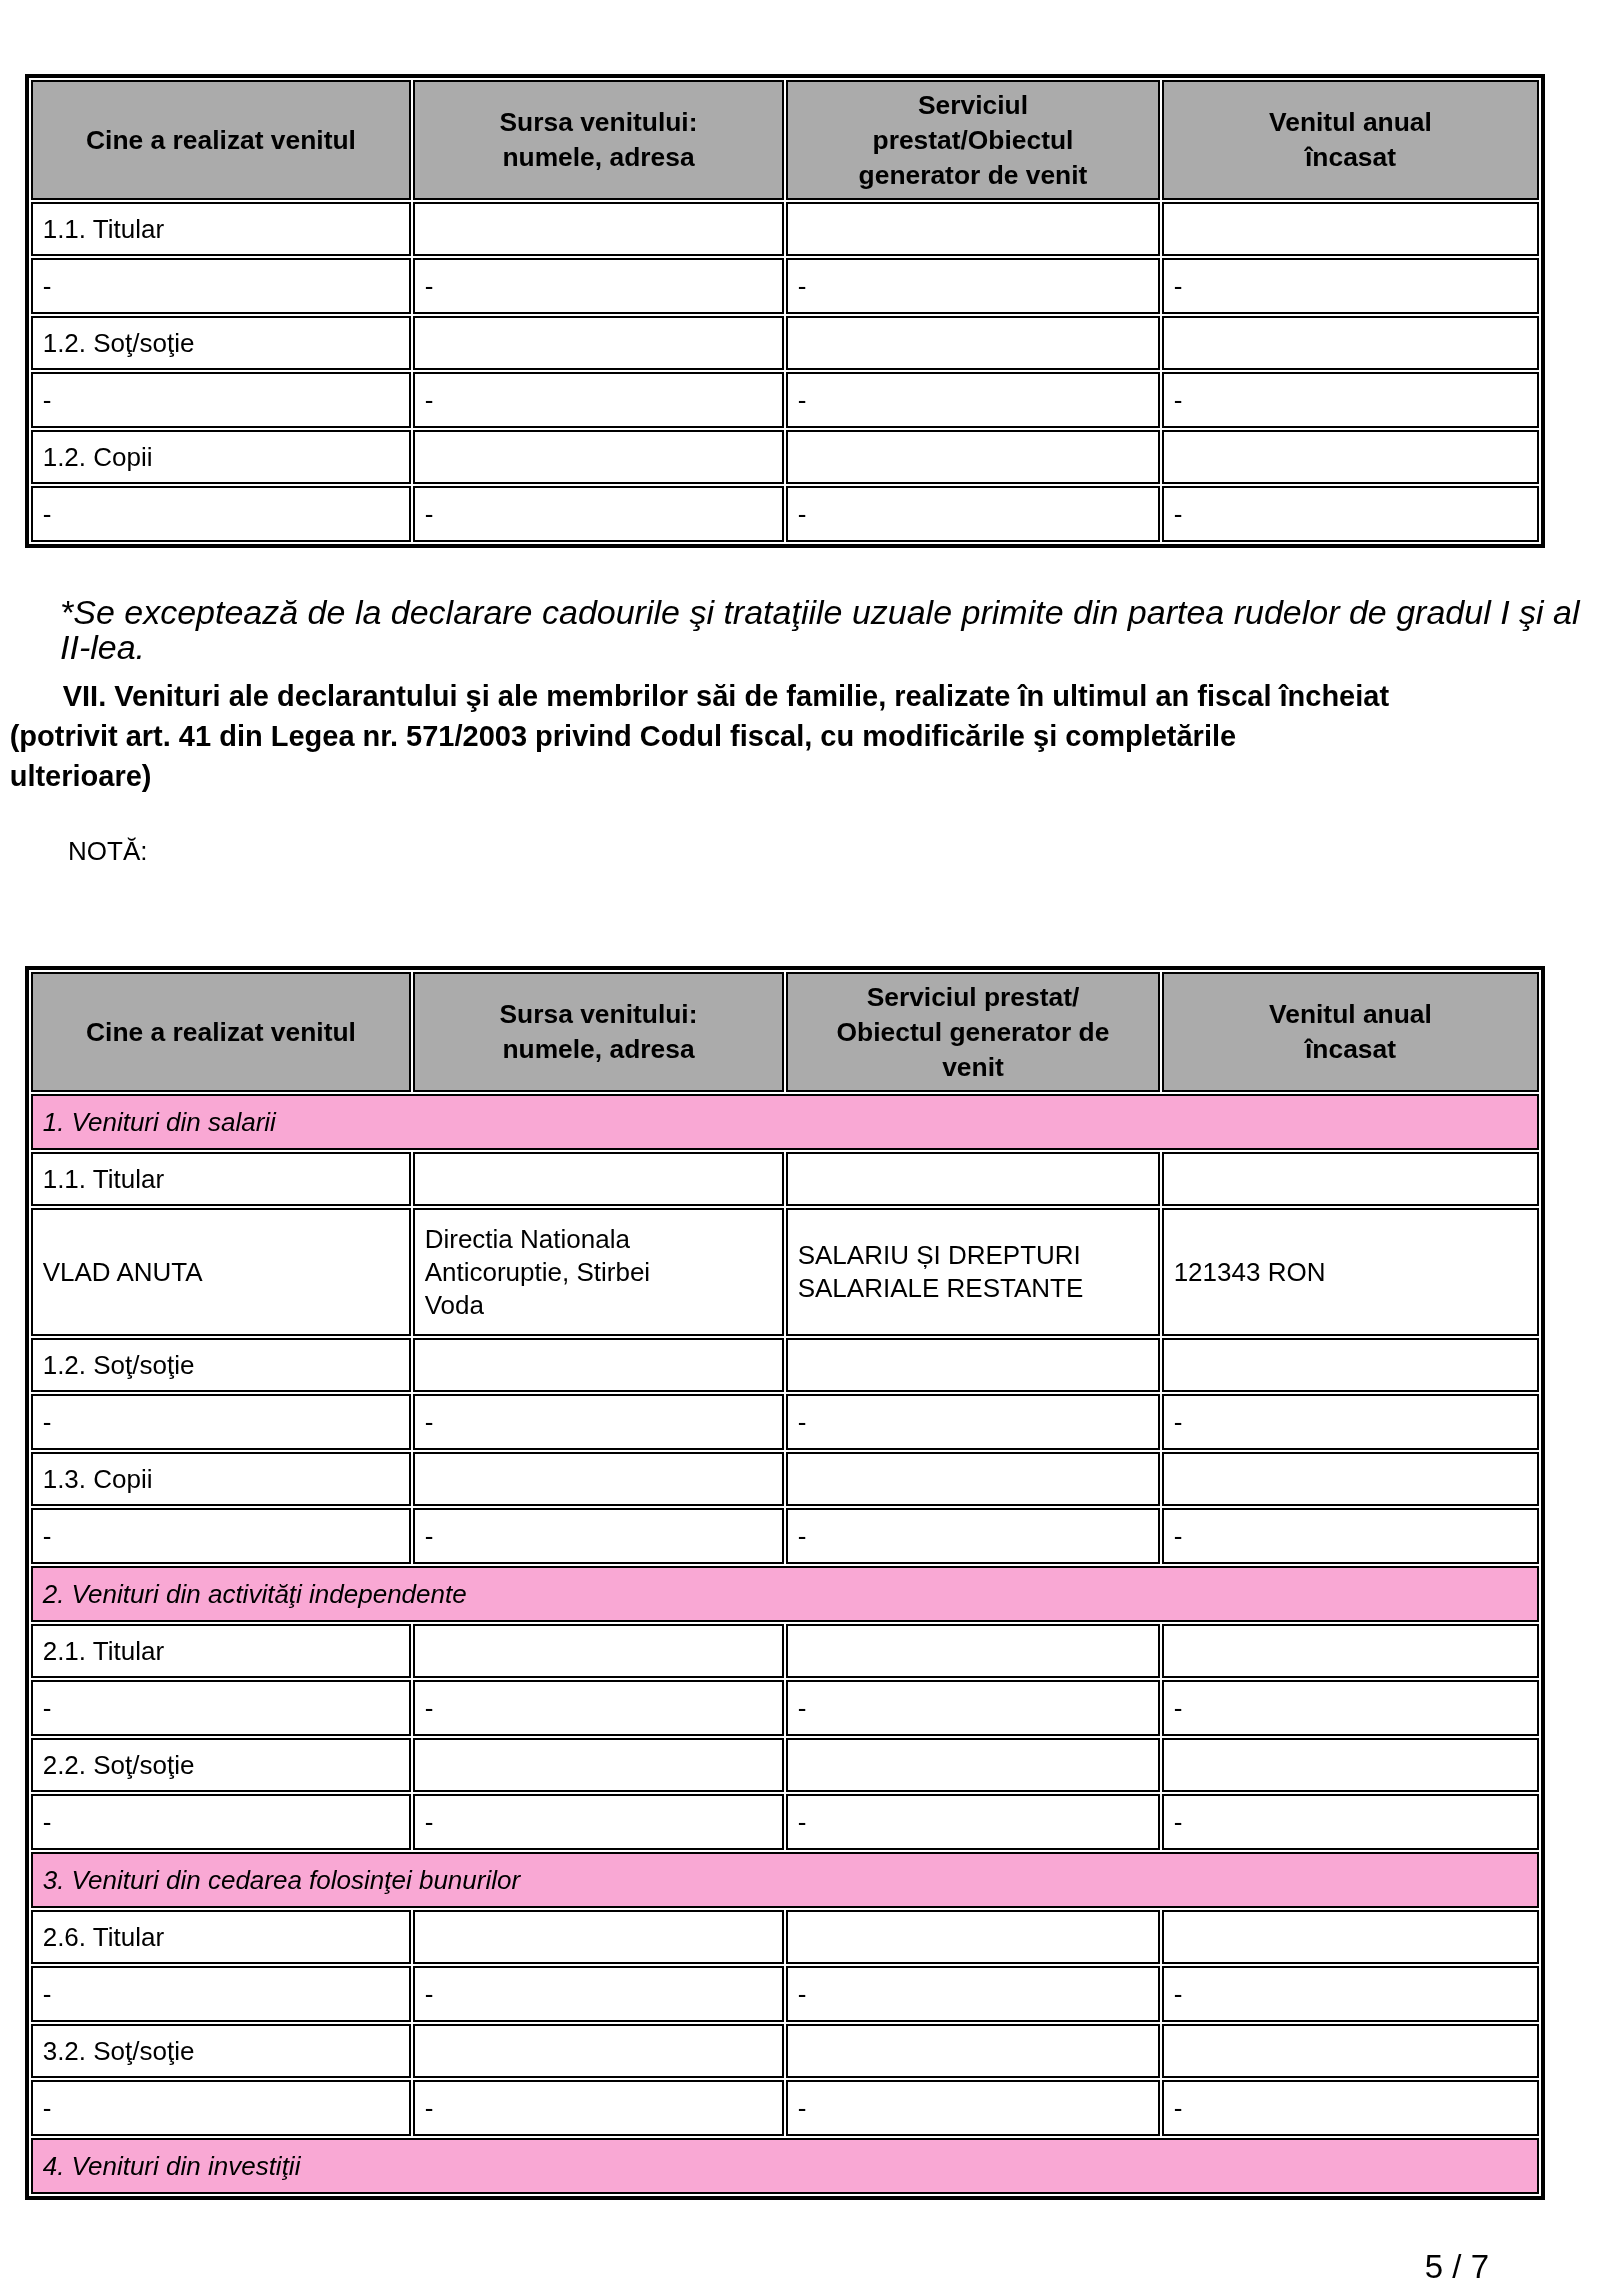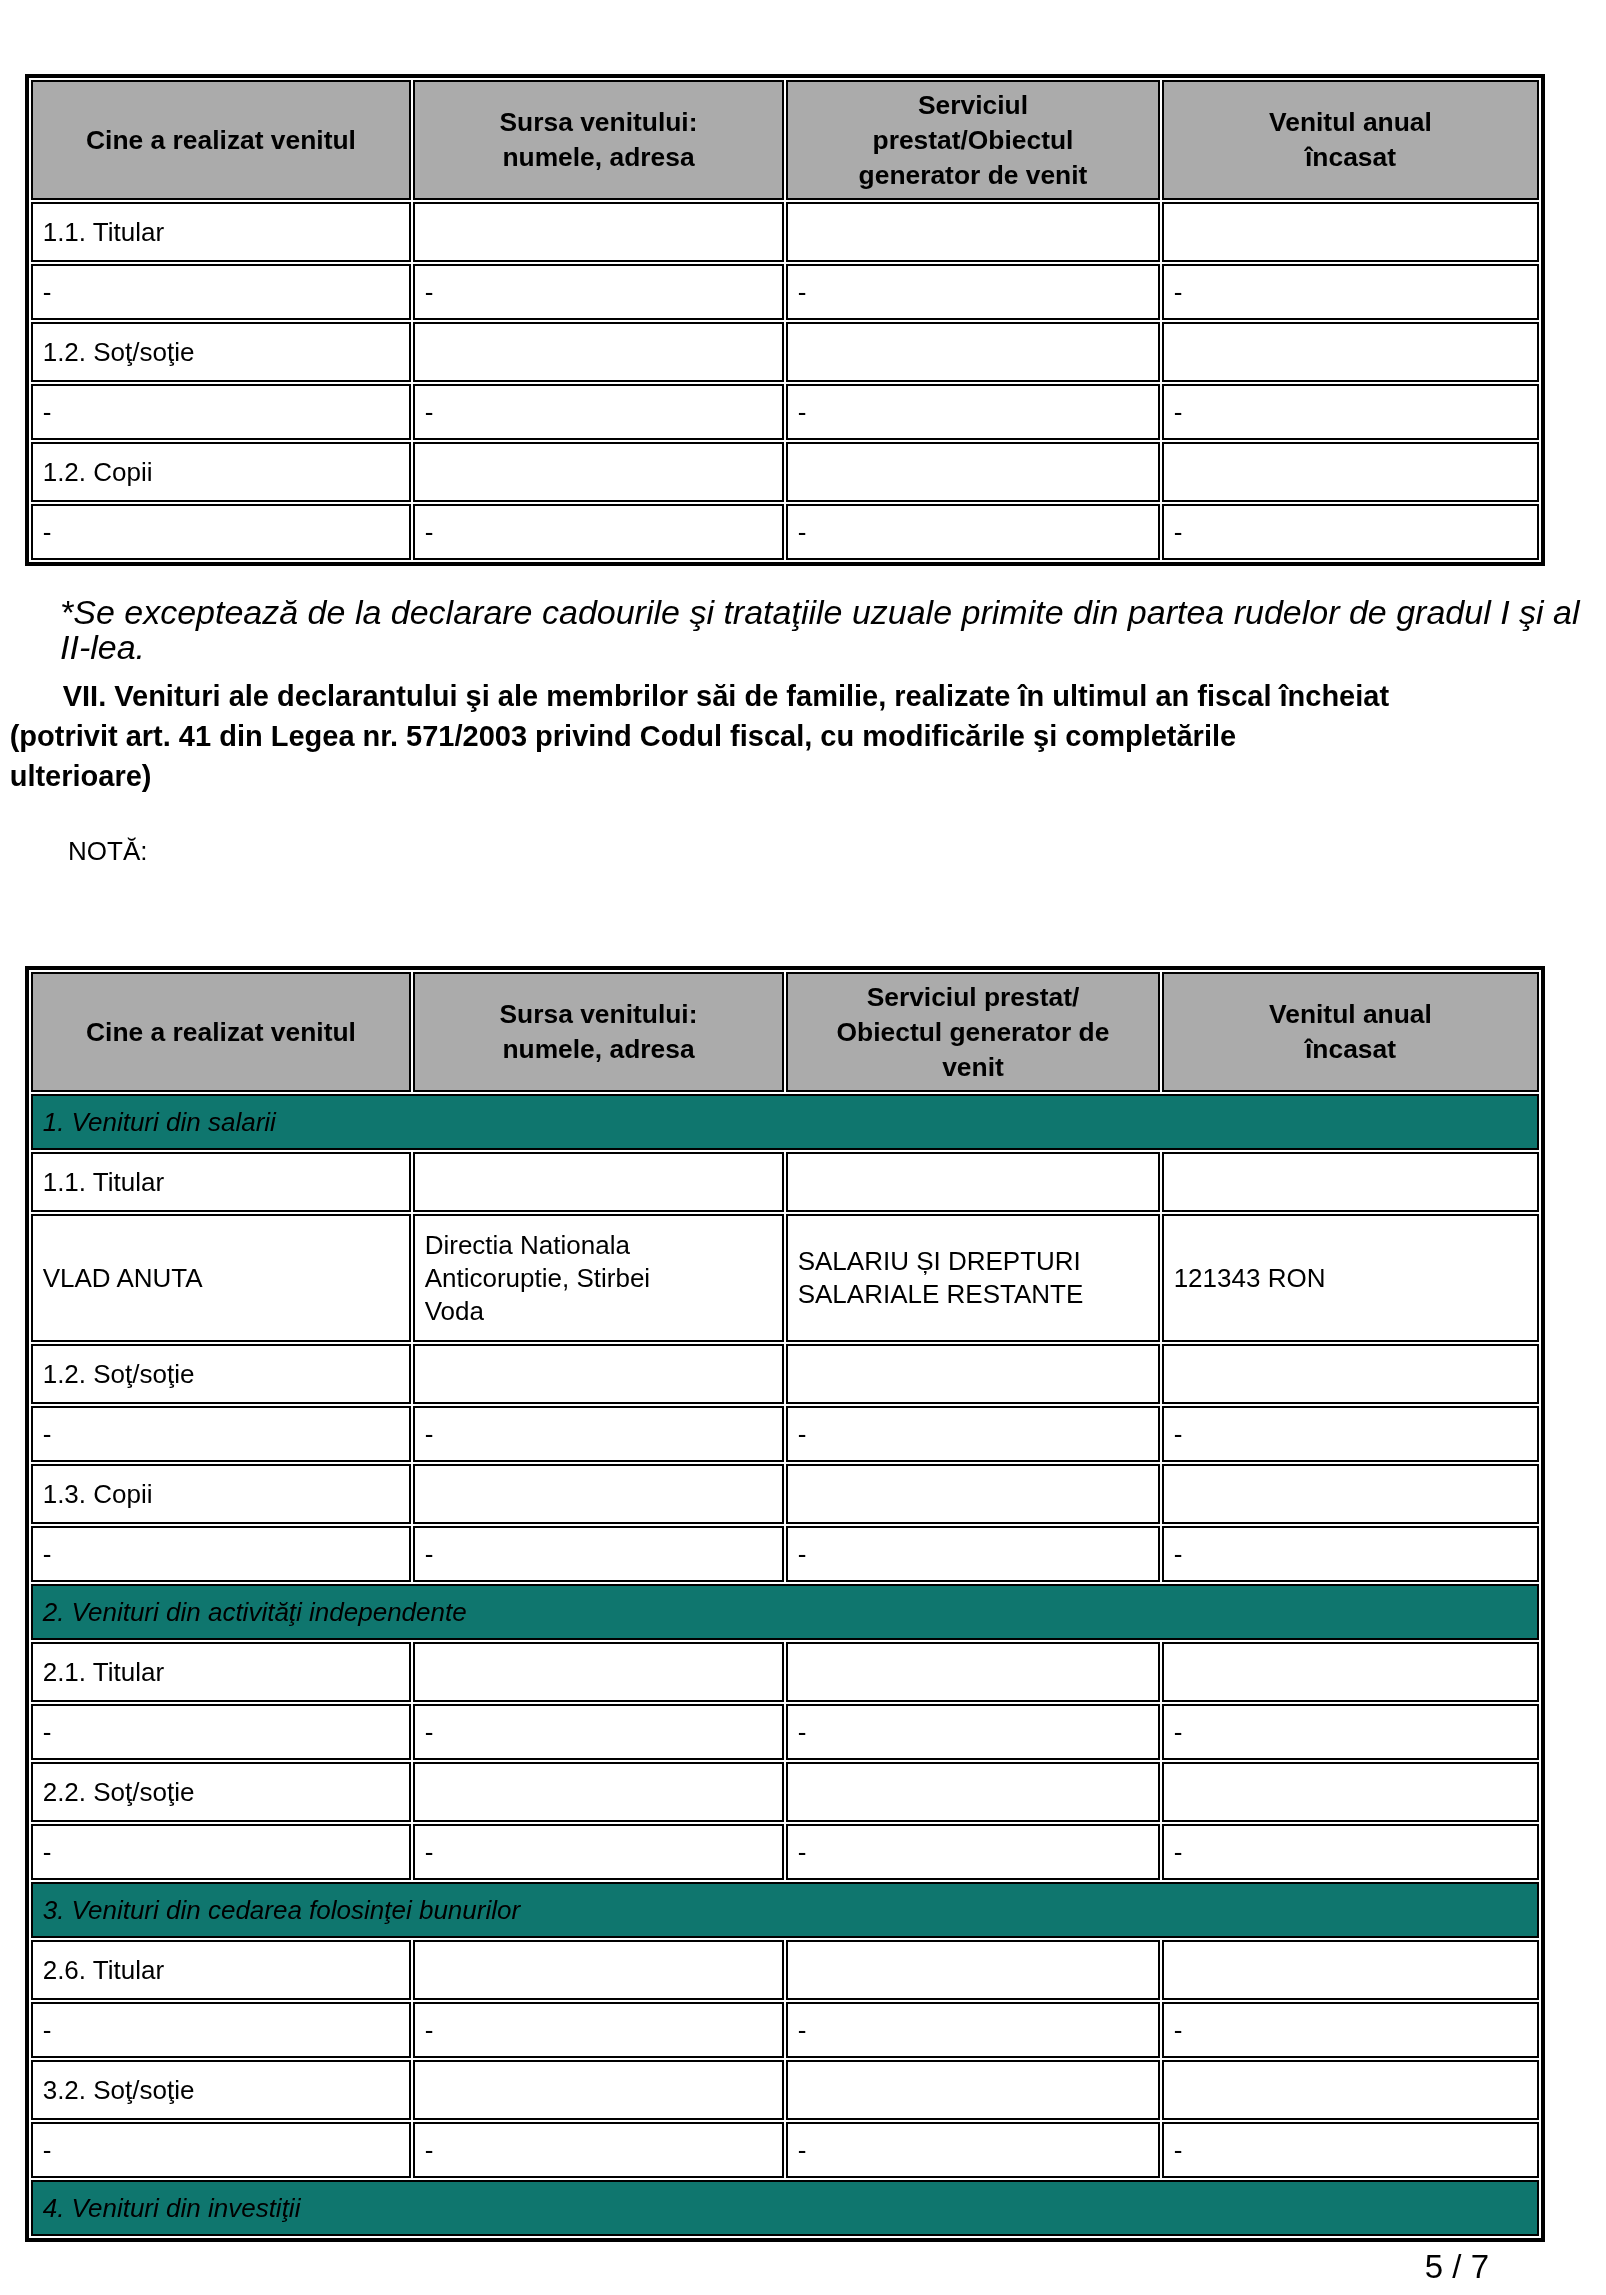--- a/index.html
+++ b/index.html
@@ -42,26 +42,26 @@
   .doc-table td {
     border: 2.8px solid #000;
     box-sizing: border-box;
     font-size: 26px;
     line-height: 33px;
     vertical-align: middle;
     padding: 2.8px 7px 2.8px 9.7px;
     white-space: pre-line;
     overflow: hidden;
   }
-  tr.label td  { height: 60px; }
+  tr.label td  { height: 54px; }
   tr.dash td   { height: 56px; }
   tr.data td   { height: 128px; }
   tr.section td {
     height: 56px;
-    background: #0f766e;
+    background: #f9a8d4;
     font-style: italic;
     font-size: 26px;
   }
 
   #giftNote {
     position: absolute;
     left: 60px;
     top: 595px;
     width: 1522px;
     margin: 0;

